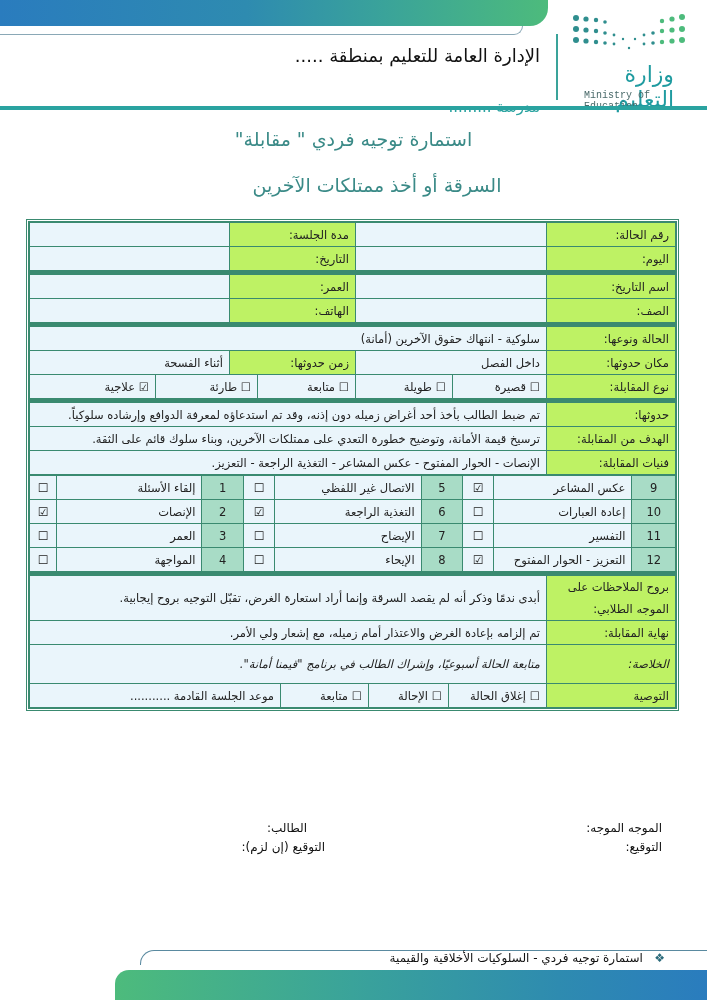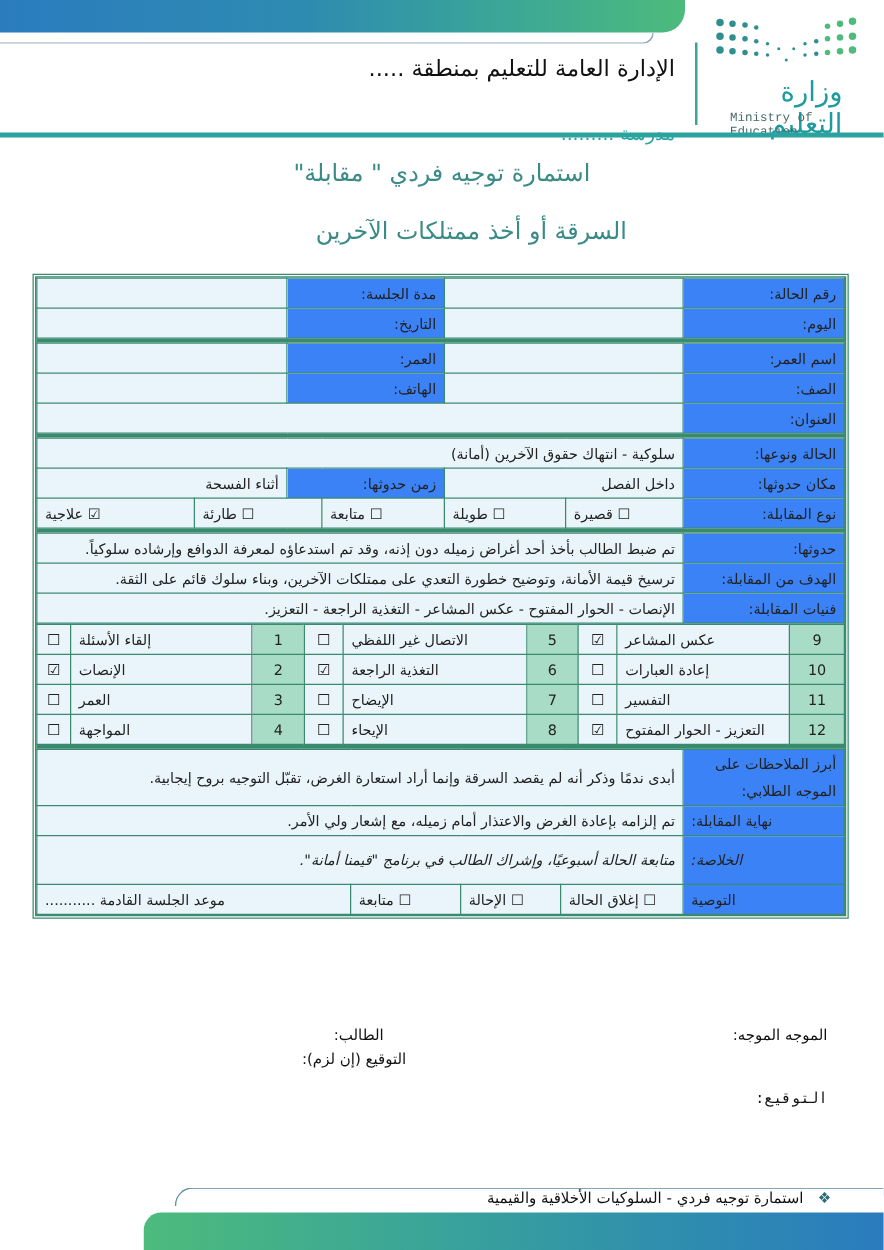--- a/index.html
+++ b/index.html
@@ -18,23 +18,23 @@
   .vline { position:absolute; left:556px; top:34px; width:2px; height:66px; background:#3aa39a; }
   .hdr-line1 { position:absolute; right:167px; top:45px; font-size:18px; color:#111; direction:rtl; font-family:"DejaVu Sans", sans-serif;}
   .hdr-line2 { position:absolute; right:167px; top:70px; font-size:15px; color:#2aa3a0; direction:rtl;margin-top:28px; }
   .title1 { position:absolute; left:0; right:0; top:128px; text-align:center; font-size:19px; color:#3a8a87; direction:rtl; }
   .title2 { position:absolute; left:0; right:0; top:174px; text-align:center; font-size:19px; color:#3a8a87; direction:rtl;padding-left:47px; }
 
   .form { position:absolute; left:26px; top:219px; width:653px; direction:rtl;
           border:3px double #3a8a70; box-sizing:border-box; }
   table { border-collapse:collapse; width:100%; table-layout:fixed; }
   td { border:1.5px solid #3a8a70; height:23px; padding:0 6px; font-size:11.5px; background:#eaf5fb; white-space:nowrap; overflow:hidden; }
-  td.lbl { background:#3b82f6; text-align:right; }
+  td.lbl { background:#bef264; text-align:right; }
   td.num { background:#a8dcc6; text-align:center; }
-  td.ctr { text-align:left; }
+  td.ctr { text-align:right; }
   td.chk { text-align:center; font-size:12px; }
   .sep { height:3px; background:#3a8a70; }
   tr.tall td { height:44px; }
   tr.tall2 td { height:38px;font-style:italic; }
   .sig { position:absolute; font-size:12px; direction:rtl; color:#111; }
   .footer-line { position:absolute; left:140px; right:0; top:950px; height:14px;
                  border-top:1.5px solid #5a8aa0; border-left:1.5px solid #5a8aa0; border-top-left-radius:14px; }
   .footer-text { position:absolute; right:42px; top:951px; font-size:12px; direction:rtl; color:#111; }
   .bottom-band { position:absolute; left:115px; right:0; top:970px; height:30px;
                  background:linear-gradient(90deg,#4dbb7c 0%,#3aa39a 40%,#2e8bb0 75%,#2a7cbe 100%);
@@ -122,34 +122,30 @@
   <div class="sep"></div>
   <table>
     <colgroup>
         <col style="width:129px">
         <col style="width:191px">
         <col style="width:126px">
         <col>
       </colgroup>
     <tbody>
         <tr>
-      <td class="lbl">اسم العمر:</td>
+      <td class="lbl">اسم التاريخ:</td>
       <td></td>
       <td class="lbl">العمر:</td>
       <td></td>
     </tr>
     <tr>
       <td class="lbl">الصف:</td>
       <td></td>
       <td class="lbl">الهاتف:</td>
       <td></td>
-    </tr>
-    <tr>
-      <td class="lbl">العنوان:</td>
-      <td colspan="3"></td>
     </tr>
   </tbody>
     </table>
   <div class="sep"></div>
 
   <table>
     <colgroup>
         <col style="width:129px">
         <col style="width:94px">
         <col style="width:97px">
@@ -265,21 +261,21 @@
   <table>
     <colgroup>
         <col style="width:129px">
         <col style="width:98px">
         <col style="width:80px">
         <col style="width:88px">
         <col>
       </colgroup>
     <tbody>
         <tr class="tall">
-      <td class="lbl" style="white-space:normal; line-height:22px;">أبرز الملاحظات على الموجه الطلابي:</td>
+      <td class="lbl" style="white-space:normal; line-height:22px;">بروح الملاحظات على الموجه الطلابي:</td>
       <td colspan="4">أبدى ندمًا وذكر أنه لم يقصد السرقة وإنما أراد استعارة الغرض، تقبّل التوجيه بروح إيجابية.</td>
     </tr>
     <tr>
       <td class="lbl ctr">نهاية المقابلة:</td>
       <td colspan="4">تم إلزامه بإعادة الغرض والاعتذار أمام زميله، مع إشعار ولي الأمر.</td>
     </tr>
     <tr class="tall2">
       <td class="lbl ctr">الخلاصة:</td>
       <td colspan="4">متابعة الحالة أسبوعيًا، وإشراك الطالب في برنامج "قيمنا أمانة".</td>
     </tr>
@@ -288,21 +284,21 @@
       <td class="ctr"><span class="cb">☐</span> <span>إغلاق الحالة</span></td>
       <td class="ctr"><span class="cb">☐</span> <span>الإحالة</span></td>
       <td class="ctr"><span class="cb">☐</span> <span>متابعة</span></td>
       <td class="ctr">موعد الجلسة القادمة ...........</td>
     </tr>
   </tbody>
     </table>
 </div>
 
 <div class="sig" style="right:45px; top:821px;">الموجه الموجه:</div>
-<div class="sig" style="right:45px; top:871px;font-family:Liberation Mono, monospace;">التوقيع:</div>
+<div class="sig" style="right:45px; top:840px;">التوقيع:</div>
 <div class="sig" style="right:400px; top:821px;">الطالب:</div>
 <div class="sig" style="right:382px; top:840px;">التوقيع (إن لزم):</div>
 
 <div class="footer-line"></div>
 <div class="footer-text">
   <span style="color:#2a6a7a;">❖</span>&nbsp;&nbsp;
   <span>استمارة توجيه فردي - السلوكيات الأخلاقية والقيمية</span>
 </div>
 <div class="bottom-band"></div>
 

